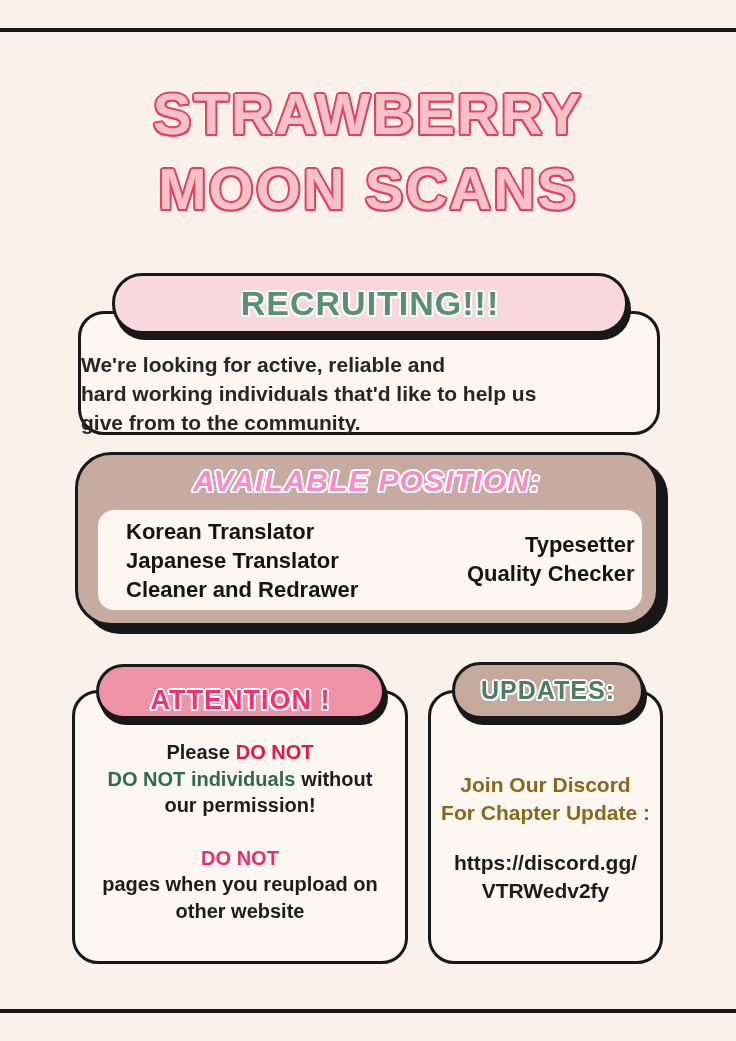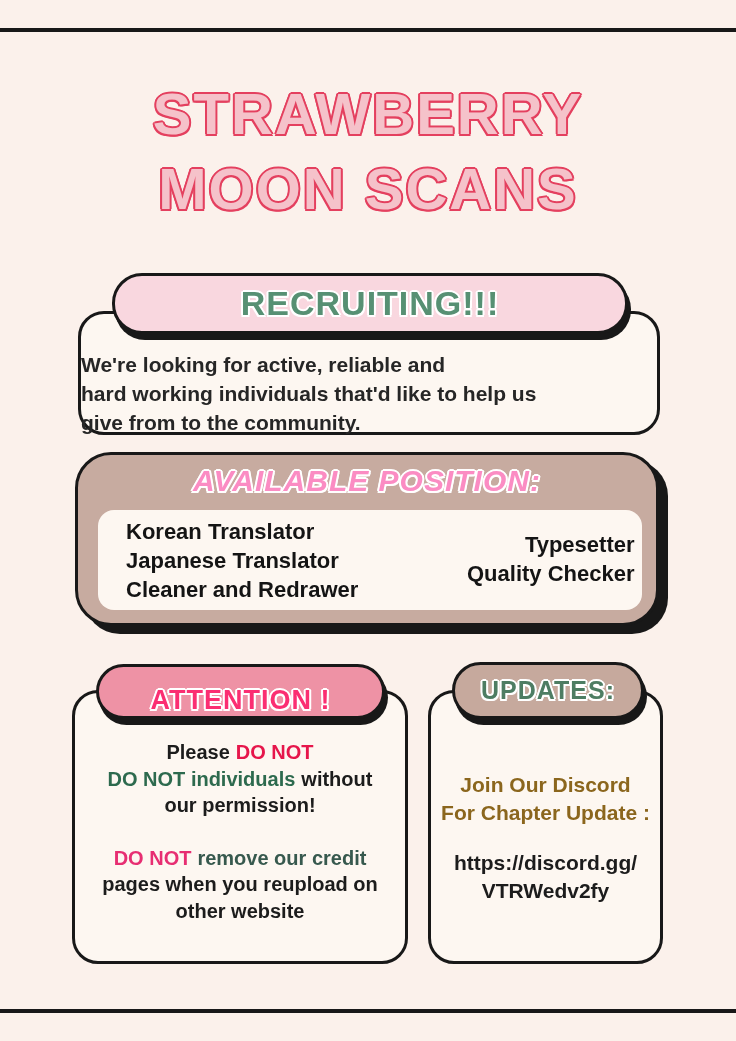--- a/index.html
+++ b/index.html
@@ -166,21 +166,20 @@
       <div class="attn-row">
         <span class="c-green1">DO NOT individuals</span>
         <span>without</span>
       </div>
       <div class="attn-row">
         <span>our permission!</span>
       </div>
       <div class="para-gap"></div>
       <div class="attn-row">
         <span class="c-magenta">DO NOT</span>
-        <span class="c-green2">remove our credit</span>
       </div>
       <div class="attn-row">
         <span>pages when you reupload on</span>
       </div>
       <div class="attn-row">
         <span>other website</span>
       </div>
     </div>
   </div>
 

